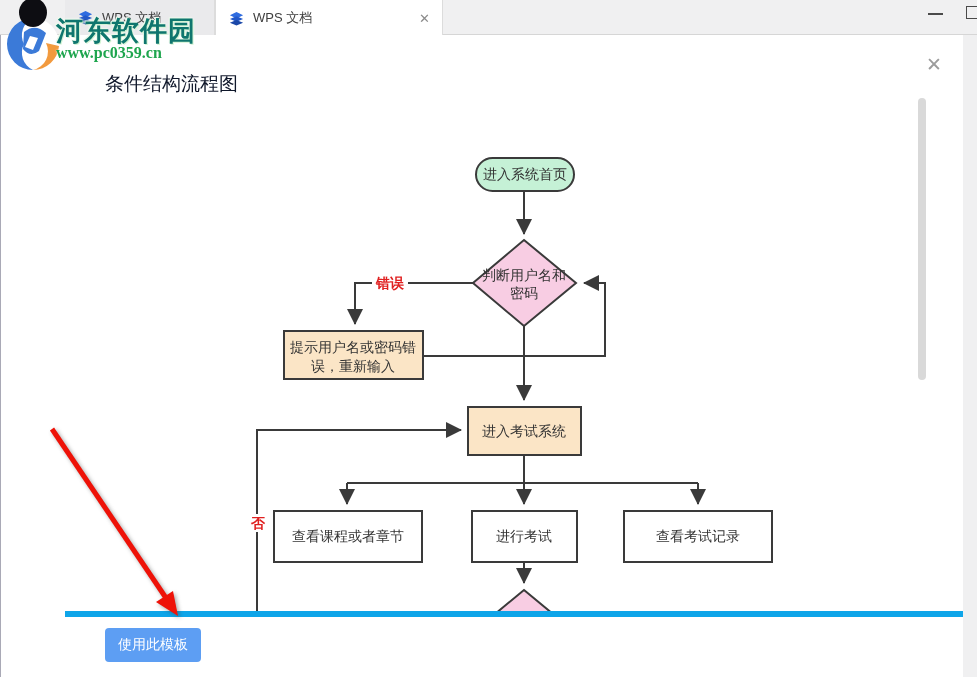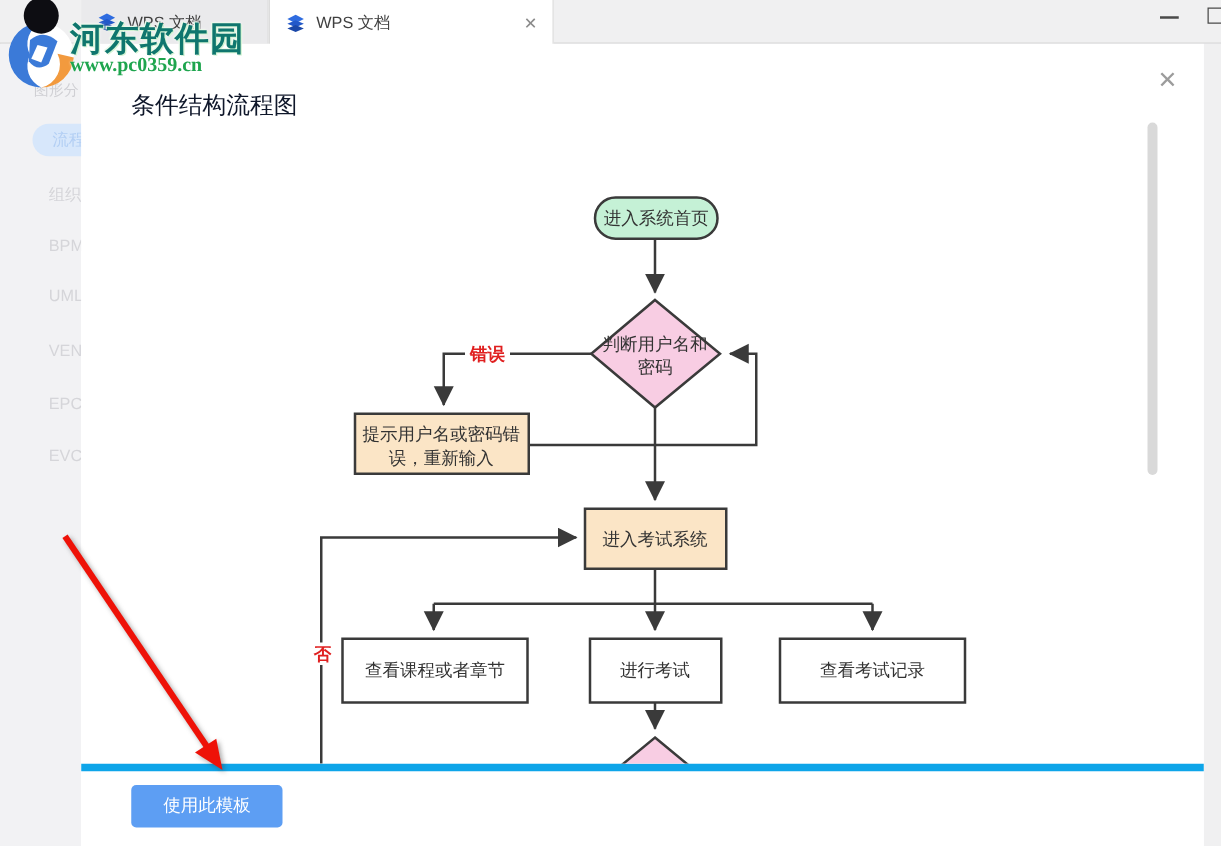--- a/index.html
+++ b/index.html
@@ -25,21 +25,21 @@
   .sb-pill{position:absolute;left:26px;top:64px;width:58px;height:26px;border-radius:13px;background:#d7e7fb;color:#b3cff4;font-size:13px;display:flex;align-items:center;justify-content:center;}
   .sb-item{position:absolute;left:39px;font-size:13px;color:#d5d5d9;white-space:nowrap;}
   
   .right-gutter{position:absolute;left:963px;top:35px;width:14px;height:642px;background:#f0f0f1;}
   
   .dialog{position:absolute;left:65px;top:35px;width:898px;height:642px;background:#ffffff;}
   .dialog-title{position:absolute;left:40px;top:36px;font-size:19px;color:#0f172a;}
   .dialog-close{position:absolute;left:861px;top:20px;font-size:19px;color:#9c9c9c;cursor:pointer;line-height:1;}
   .preview{position:absolute;left:0px;top:55px;width:898px;height:521px;overflow:hidden;border-bottom:6px solid #0ea5e9;}
   .scroll-thumb{position:absolute;left:853px;top:63px;width:8px;height:282px;border-radius:4px;background:#d9d9d9;}
-  .use-btn{position:absolute;left:40px;top:593px;width:121px;height:34px;background:#5d9ef3;border:none;border-radius:4px;color:#ffffff;font-size:14px;font-family:"Liberation Sans",sans-serif;cursor:pointer;}
+  .use-btn{position:absolute;left:40px;top:593px;width:96px;height:34px;background:#5d9ef3;border:none;border-radius:4px;color:#ffffff;font-size:14px;font-family:"Liberation Sans",sans-serif;cursor:pointer;}
   
   .watermark{position:absolute;left:0;top:0;width:300px;height:130px;pointer-events:none;z-index:50;}
   .wm-black{position:absolute;left:19px;top:-2px;width:28px;height:29px;border-radius:50%;background:#0d0d12;}
   .wm-logo{position:absolute;left:2px;top:16px;}
   .wm-name{position:absolute;left:56px;top:13px;font-size:27px;font-weight:bold;color:#0f766e;letter-spacing:1px;white-space:nowrap;
            text-shadow:1px 1px 0 #d4f4d4,-1px -1px 0 #eafaea,0 0 3px #ffffff;}
   .wm-url{position:absolute;left:56px;top:44px;font-size:16px;font-weight:bold;color:#1ea54e;font-family:"Liberation Serif",serif;white-space:nowrap;
           text-shadow:0 0 2px #ffffff;}
   
   .red-arrow{position:absolute;left:0;top:0;width:977px;height:677px;pointer-events:none;z-index:60;
@@ -70,30 +70,20 @@
       </svg>
       <span class="tab-label">WPS 文档</span>
       <span class="tab-close">✕</span>
     </div>
     <div class="win-min">
         <span class="bar"></span>
       </div>
     <div class="win-max"></div>
   </div>
 
-  <div class="sidebar">
-    <div class="sb-header">图形分</div>
-    <div class="sb-pill">流程</div>
-    <div class="sb-item" style="top:112px">组织</div>
-    <div class="sb-item" style="top:154px">BPM</div>
-    <div class="sb-item" style="top:194px">UML</div>
-    <div class="sb-item" style="top:238px">VEN</div>
-    <div class="sb-item" style="top:280px">EPC</div>
-    <div class="sb-item" style="top:322px">EVC</div>
-  </div>
 
   <div class="right-gutter"></div>
 
   <div class="dialog">
     <div class="dialog-title">条件结构流程图</div>
     <div class="dialog-close">✕</div>
 
     <div class="preview">
       <svg width="898" height="521" viewBox="0 0 898 521">
         <defs>

